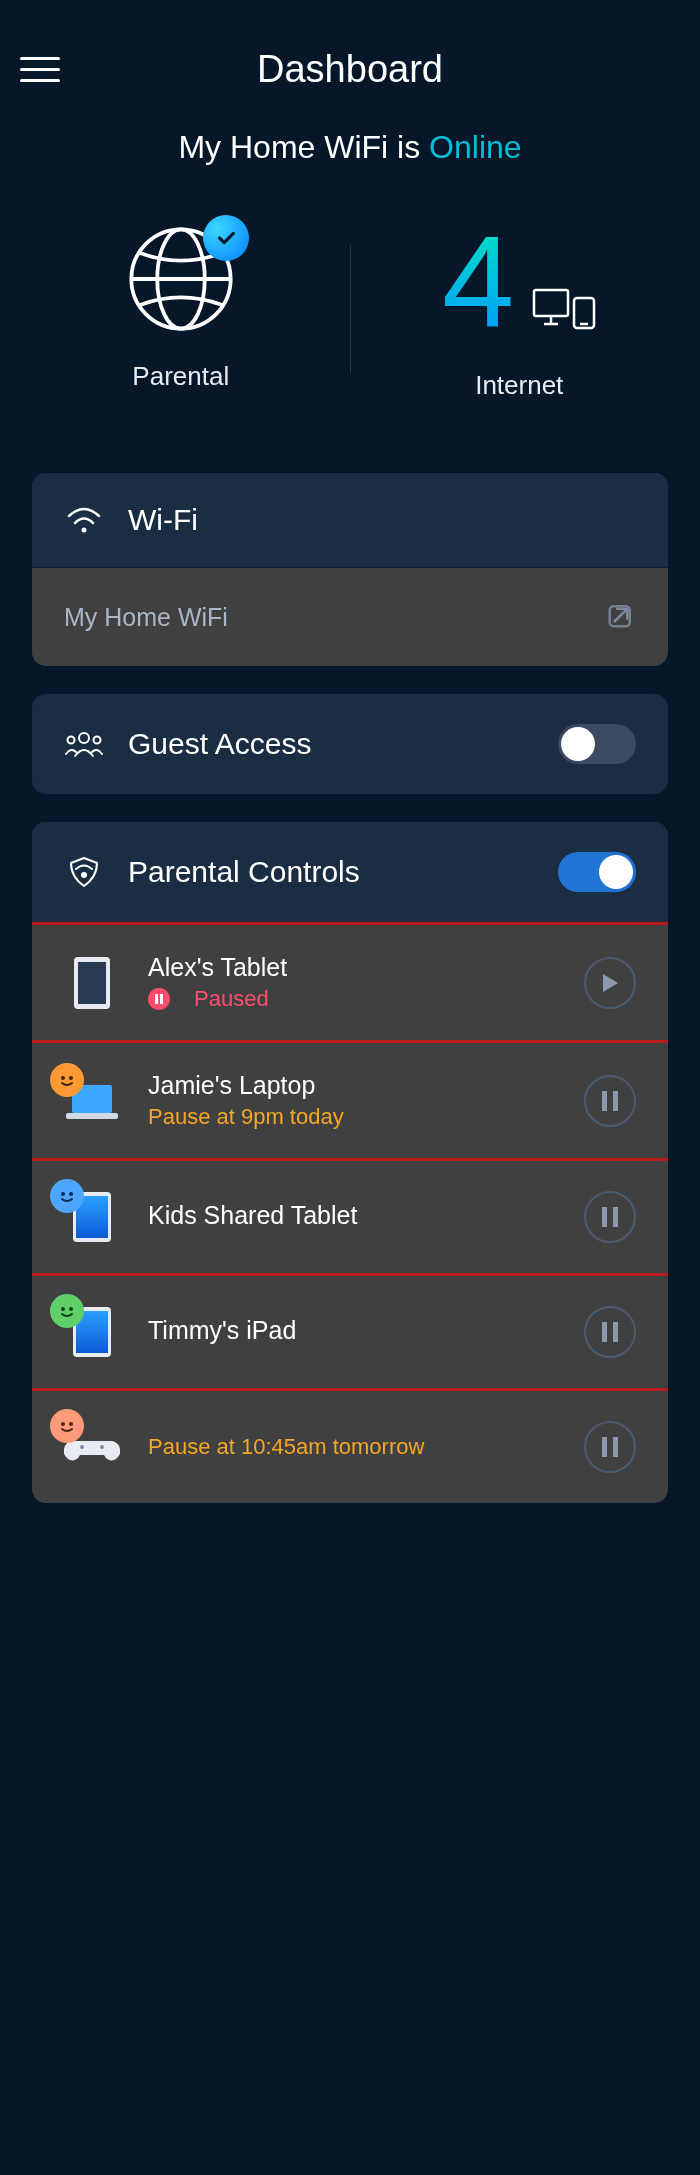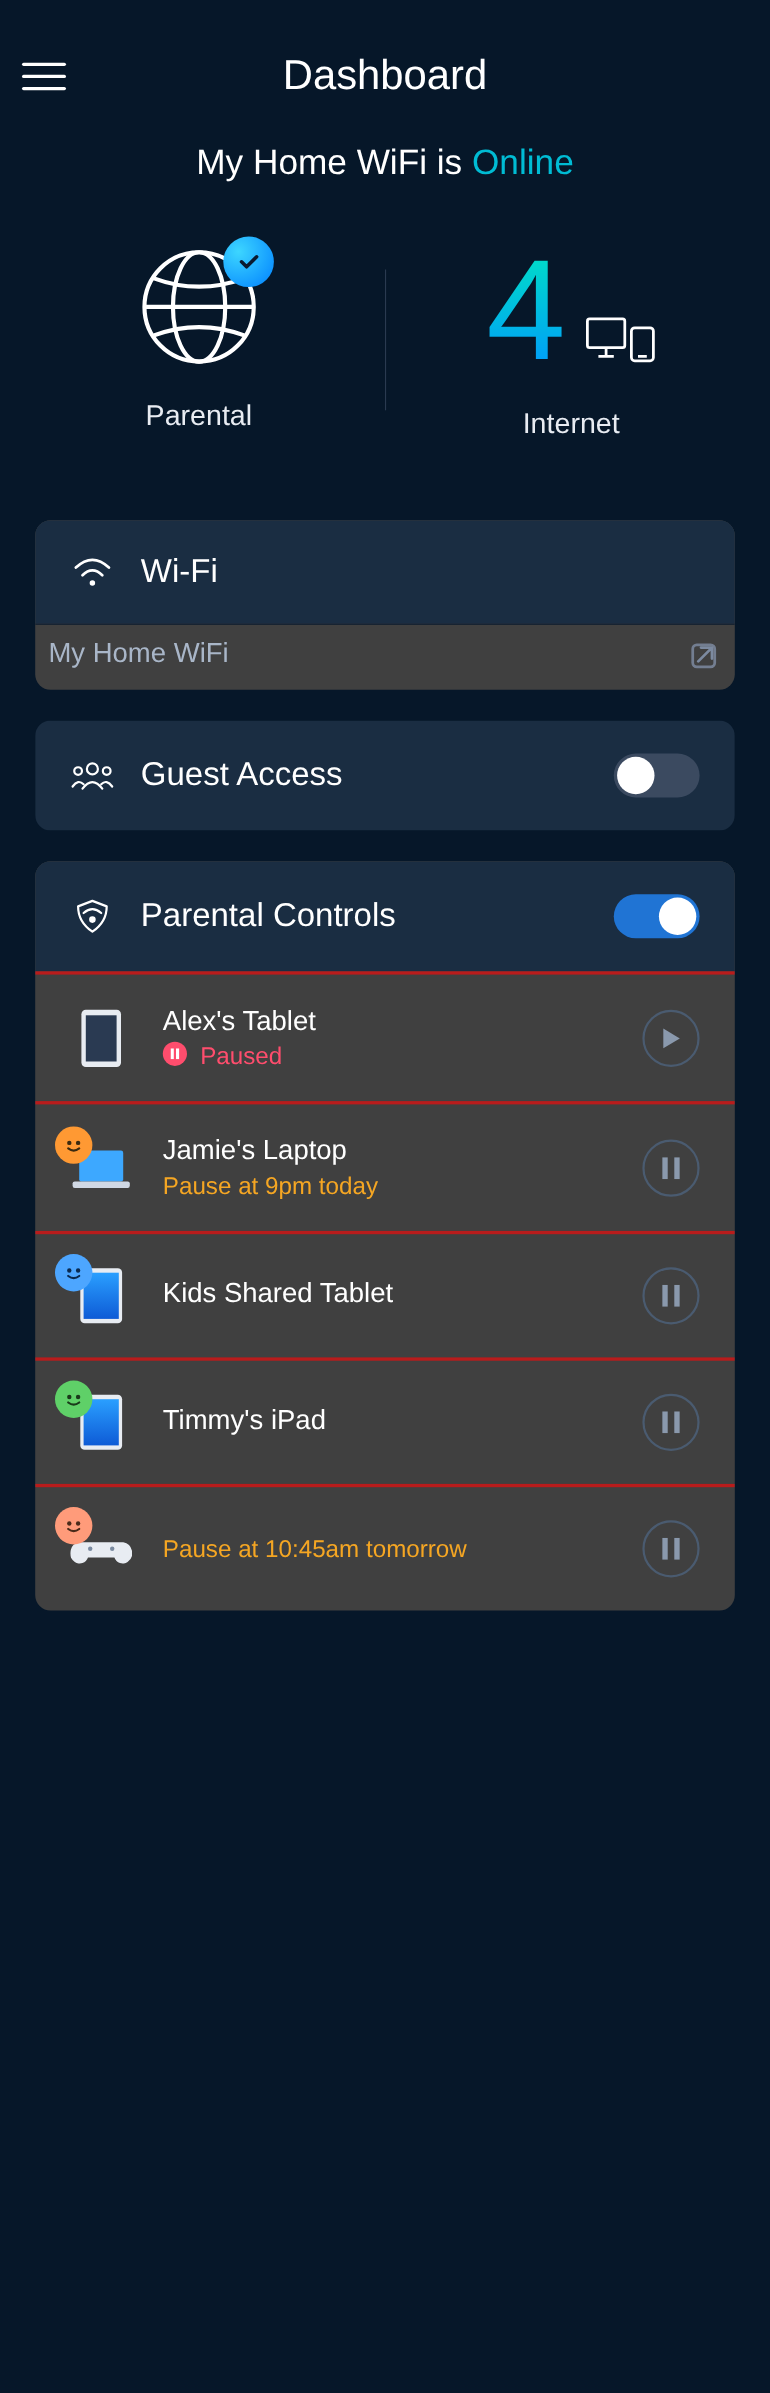--- a/index.html
+++ b/index.html
@@ -13,35 +13,35 @@
 .stats{display:flex;justify-content:center;align-items:center;margin:0 32px 72px}
 .stat{flex:1;display:flex;flex-direction:column;align-items:center;position:relative}
 .stat-label{font-size:26px;color:#e8ecf2;margin-top:24px}
 .divider{width:1px;height:128px;background:#2a3a50;margin:0 20px}
 .devnum{font-size:130px;font-weight:100;line-height:1;background:linear-gradient(180deg,#00e5c0 0%,#0096ff 100%);-webkit-background-clip:text;background-clip:text;color:transparent;display:inline-block}
 .dev-row{display:flex;align-items:flex-end;gap:18px}
 .card{background:#404040;border-radius:14px;margin:0 32px 28px;overflow:hidden}
 .card-header{display:flex;align-items:center;padding:30px 32px;gap:24px;background:#1a2d42}
 .card-header .ico{width:40px;display:flex;justify-content:center}
 .card-header .lbl{font-size:30px;flex:1}
-.wifi-body{display:flex;padding:12px;gap:20px;border-top:1px solid #0e1d2f}
+.wifi-body{display:flex;align-items:center;padding:32px;gap:20px;border-top:1px solid #0e1d2f}
 .wifi-body .name{flex:1;font-size:25px;color:#a9b6c8}
 .ext-icon{color:#7c8aa0;cursor:pointer}
 .toggle{width:78px;height:40px;border-radius:20px;position:relative;cursor:pointer}
 .toggle.off{background:#3b4a60}
 .toggle.on{background:#2074d4}
 .toggle .knob{position:absolute;width:34px;height:34px;border-radius:50%;background:#fff;top:3px}
 .toggle.off .knob{left:3px}
 .toggle.on .knob{right:3px}
 .device-row{display:flex;align-items:center;padding:28px 32px;gap:28px;border-top:3px solid #b91c1c;cursor:pointer}
 .device-ico{width:56px;height:56px;display:flex;align-items:center;justify-content:center;position:relative}
 .device-info{flex:1}
 .device-name{font-size:25px;margin-bottom:4px}
 .device-status{font-size:22px}
-.status-paused{color:#ff4d6d;display:flex;align-items:flex-start;gap:12px}
+.status-paused{color:#ff4d6d;display:flex;align-items:center;gap:24px}
 .pause-dot{width:22px;height:22px;border-radius:50%;background:#ff4d6d;display:flex;align-items:center;justify-content:center;font-size:10px;color:#fff}
 .status-sched{color:#f5a623}
 .action-btn{width:52px;height:52px;border-radius:50%;border:2px solid #4a5b70;display:flex;align-items:center;justify-content:center;cursor:pointer;flex-shrink:0}
 .action-btn svg{fill:#8a99ad}
 .more-link{padding:32px 40px;font-size:25px;color:#3396ff;cursor:pointer;border-top:1px solid #0e1d2f}
 .globe-wrap{position:relative}
 .check-badge{position:absolute;top:-10px;right:-14px;width:46px;height:46px;border-radius:50%;background:radial-gradient(circle at 30% 30%,#3dd6ff,#0080ff);display:flex;align-items:center;justify-content:center}
 .avatar-badge{position:absolute;top:-10px;left:-14px;width:34px;height:34px;border-radius:50%;display:flex;align-items:center;justify-content:center}
 .ab-orange{background:#ff9933}
 .ab-blue{background:#4da6ff}

